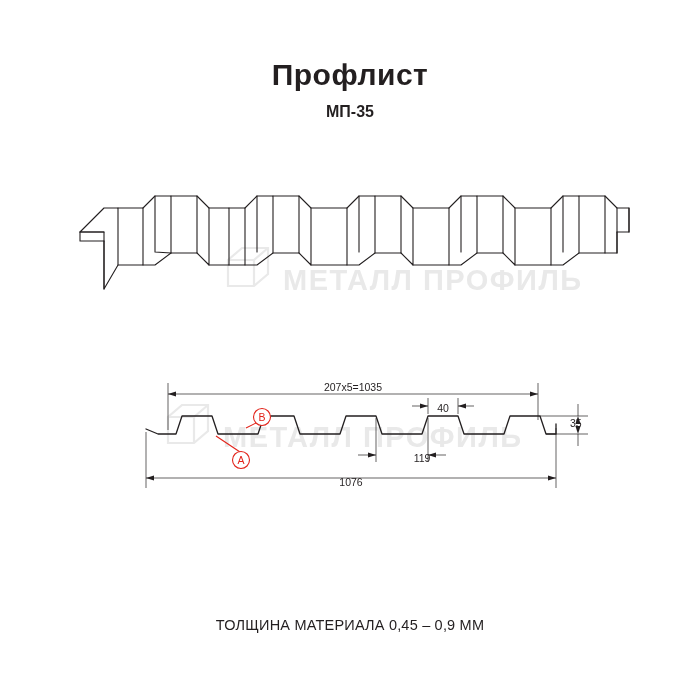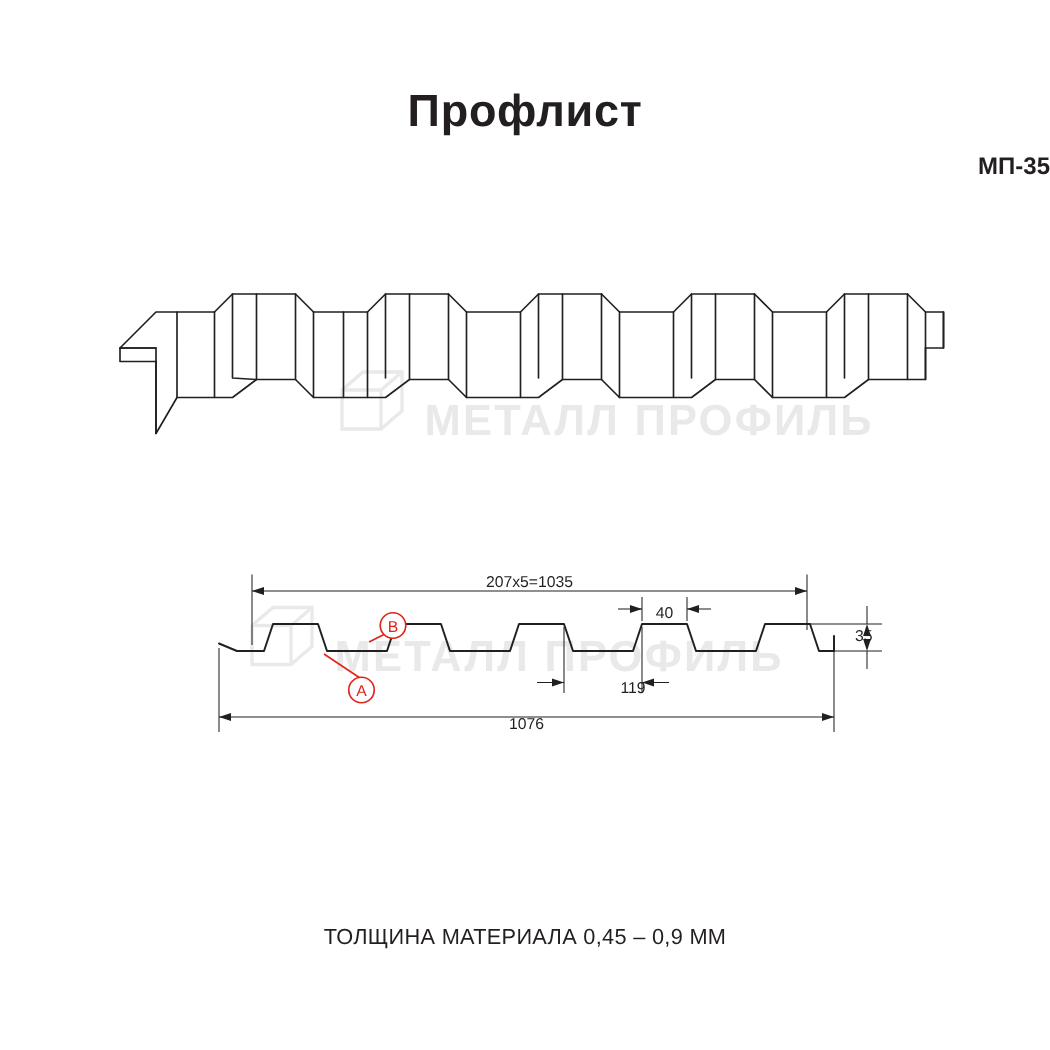--- a/index.html
+++ b/index.html
@@ -28,21 +28,21 @@
     text-align: center;
     font-size: 30px;
     font-weight: bold;
     letter-spacing: 0.5px;
   }
   .subtitle {
     position: absolute;
     top: 103px;
     left: 0;
     width: 700px;
-    text-align: right;
+    text-align: center;
     font-size: 16px;
     font-weight: bold;
   }
   .footer-note {
     position: absolute;
     top: 617px;
     left: 0;
     width: 700px;
     text-align: center;
     font-size: 14.5px;

